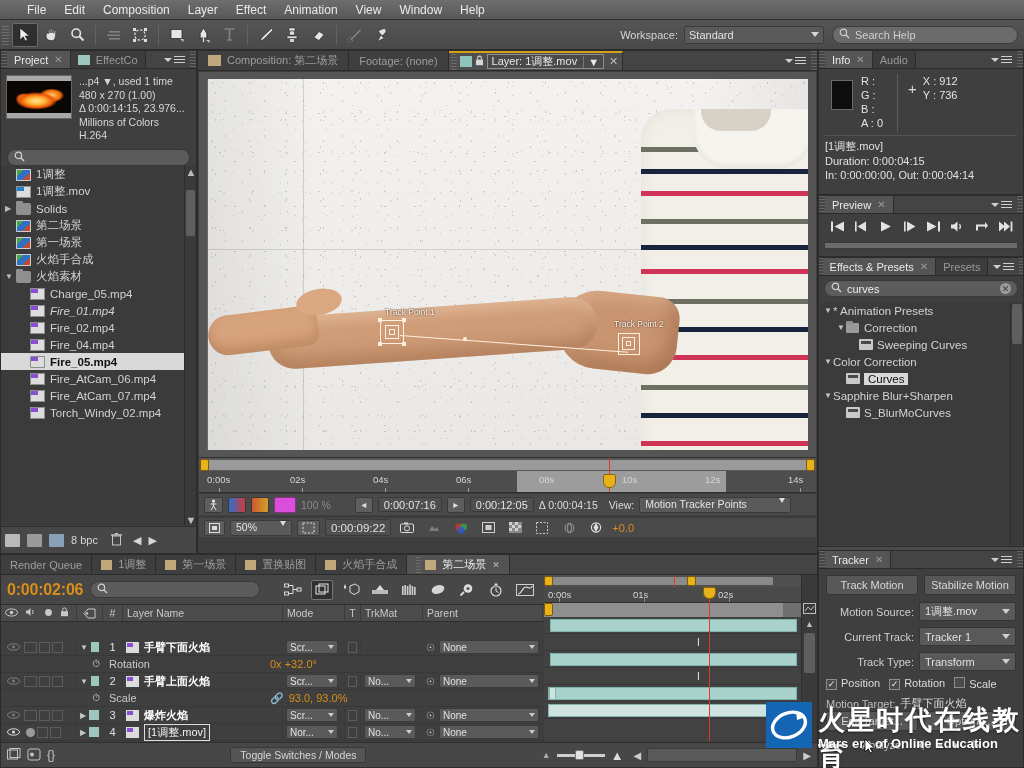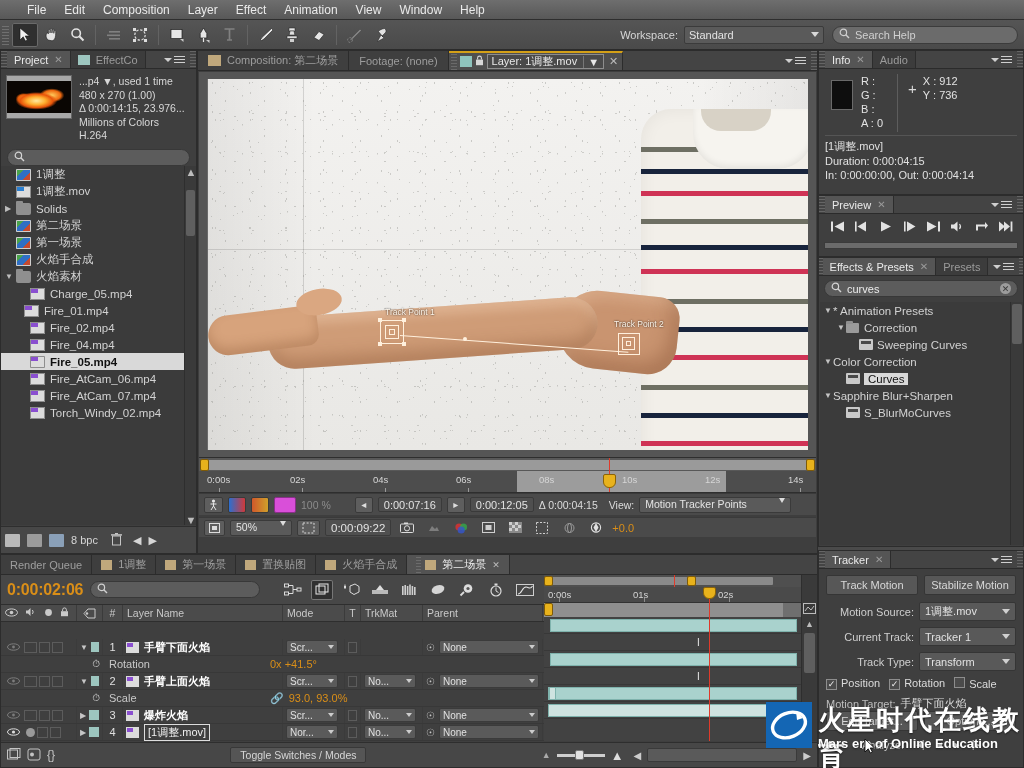--- a/index.html
+++ b/index.html
@@ -486,21 +486,21 @@
         <div class="prow" style="padding-left: 4px;">
           <span class="tw">▼</span>
           <span class="ic folder"></span>
           <span>火焰素材</span>
         </div>
         <div class="prow" style="padding-left: 18px;">
           <span class="tw"></span>
           <span class="ic mov pk"></span>
           <span>Charge_05.mp4</span>
         </div>
-        <div class="prow" style="padding-left: 12px;">
+        <div class="prow" style="padding-left: 18px; font-style: italic;">
           <span class="tw"></span>
           <span class="ic mov pk"></span>
           <span>Fire_01.mp4</span>
         </div>
         <div class="prow" style="padding-left: 18px;">
           <span class="tw"></span>
           <span class="ic mov pk"></span>
           <span>Fire_02.mp4</span>
         </div>
         <div class="prow" style="padding-left: 18px;">
@@ -1171,21 +1171,21 @@
           </div>
         </div>
         <div class="lrow">
           <div class="cell" style="width:102px;justify-content:flex-end;border-right:none">
             <span style="color:#cfcfcf;font-size:10px">⏱</span>
           </div>
           <div class="cell" style="width:164px;border-right:none;padding-left:6px">
             <span class="prop-lbl">Rotation</span>
           </div>
           <div class="cell" style="flex:1;border-right:none">
-            <span class="prop-val">0x +41.5°</span>
+            <span class="prop-val">0x +32.0°</span>
           </div>
         </div>
         <div class="lrow">
           <div class="cell" style="width: 76px; gap: 2px;">
             <span class="eye">
               <svg width="13" height="8" viewBox="0 0 13 8">
                 <ellipse cx="6.5" cy="4" rx="6" ry="3.2" fill="none" stroke="#7c7c7c"></ellipse>
                 <circle cx="6.5" cy="4" r="1.4" fill="#7c7c7c"></circle>
               </svg>
             </span>

